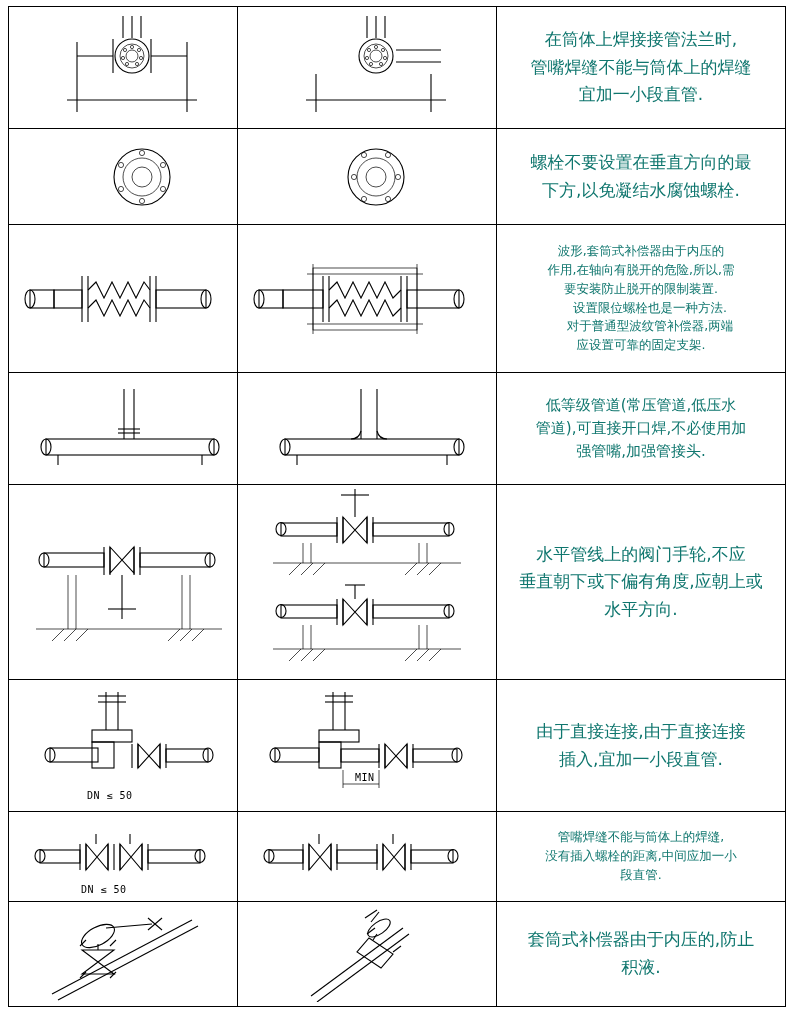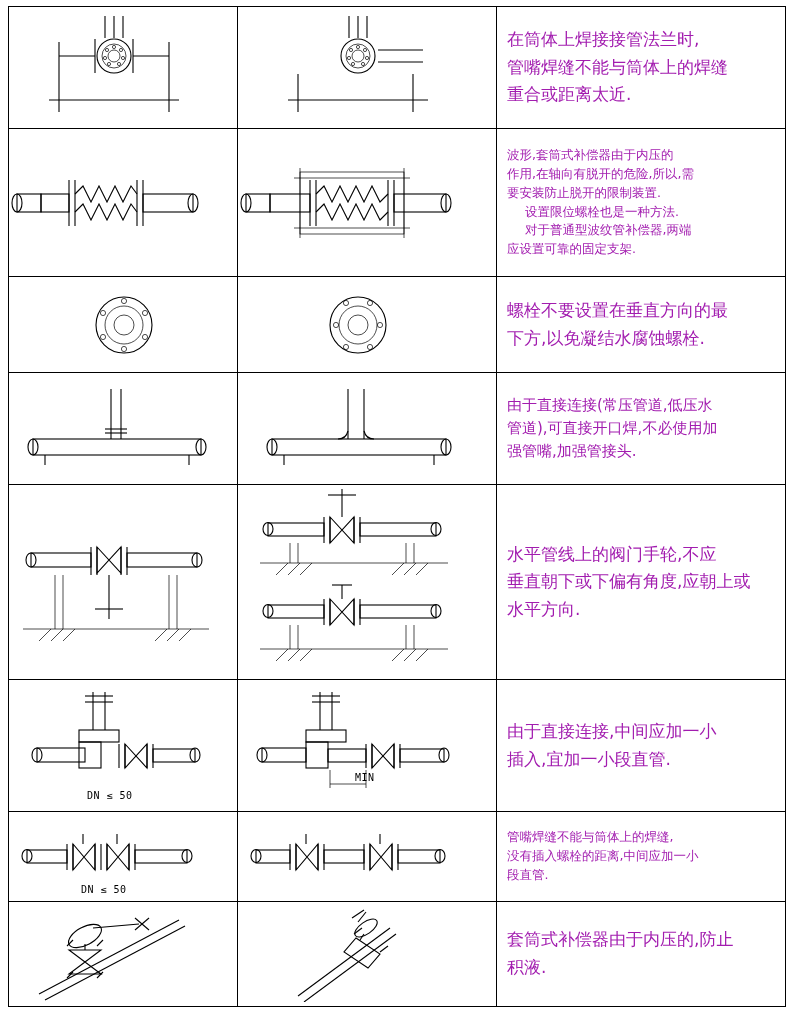--- a/index.html
+++ b/index.html
@@ -3,22 +3,22 @@
 <meta charset="utf-8">
 <style>
   html,body{margin:0;padding:0;background:#ffffff;}
   body{width:792px;height:1014px;font-family:"DejaVu Sans","Liberation Sans",sans-serif;}
   .sheet{width:792px;height:1014px;position:relative;box-sizing:border-box;padding:6px 8px 8px 8px;}
   table.grid{border-collapse:collapse;width:776px;height:1000px;table-layout:fixed;}
   table.grid td{border:1px solid #000;vertical-align:middle;padding:0;position:relative;}
   .c-wrong{width:228px;margin-left:12px;}
   .c-right{width:258px;}
   .c-note{width:288px;}
-  .cellwrap{width:100%;height:100%;display:flex;align-items:center;justify-content:flex-start;position:relative;overflow:hidden;}
-  .note{font-family:"DejaVu Sans","Liberation Sans",sans-serif;color:#a21caf;line-height:1.5;padding:6px 10px;text-align:left;}
+  .cellwrap{width:100%;height:100%;display:flex;align-items:center;justify-content:flex-end;position:relative;overflow:hidden;}
+  .note{font-family:"DejaVu Sans","Liberation Sans",sans-serif;color:#0f766e;line-height:1.5;padding:6px 10px;text-align:center;}
   .note .ln{display:block;white-space:nowrap;}
   .n-lg .ln{font-size:17px;line-height:1.62;}
   .n-md .ln{font-size:15px;line-height:1.55;}
   .n-sm .ln{font-size:12.5px;line-height:1.5;}
   .indent{padding-left:18px;}
   .caption{position:absolute;font-size:10px;font-family:"DejaVu Sans Mono","Liberation Mono",monospace;color:#000;letter-spacing:.5px;}
   svg{display:block;}
   .blk{stroke:#000;fill:none;stroke-width:1.1;}
   .thin{stroke:#000;fill:none;stroke-width:0.7;}
   .fillw{fill:#fff;stroke:#000;stroke-width:1.1;}
@@ -82,21 +82,64 @@
           <line class="blk" x1="60" y1="62" x2="60" y2="100"></line>
           <line class="blk" x1="175" y1="62" x2="175" y2="100"></line>
           <line class="blk" x1="50" y1="88" x2="190" y2="88"></line>
         </svg>
       </div>
     </td>
     <td class="c-note">
       <div class="note n-lg">
         <span class="ln">在筒体上焊接接管法兰时,</span>
         <span class="ln">管嘴焊缝不能与筒体上的焊缝</span>
-        <span class="ln">重合或距离太近.</span>
+        <span class="ln">宜加一小段直管.</span>
+      </div>
+    </td>
+  </tr>
+
+  <tr style="height:96px">
+    <td class="c-wrong">
+      <div class="cellwrap">
+        <svg width="210" height="88" viewBox="0 0 210 88">
+          <circle class="fillw" cx="115" cy="44" r="28"></circle>
+          <circle class="thin" cx="115" cy="44" r="19"></circle>
+          <circle class="thin" cx="115" cy="44" r="10"></circle>
+          <g class="thin">
+            <circle cx="115" cy="68" r="2.6"></circle>
+            <circle cx="136" cy="56" r="2.6"></circle>
+            <circle cx="136" cy="32" r="2.6"></circle>
+            <circle cx="115" cy="20" r="2.6"></circle>
+            <circle cx="94" cy="32" r="2.6"></circle>
+            <circle cx="94" cy="56" r="2.6"></circle>
+          </g>
+        </svg>
+      </div>
+    </td>
+    <td class="c-right">
+      <div class="cellwrap">
+        <svg width="240" height="88" viewBox="0 0 240 88">
+          <circle class="fillw" cx="120" cy="44" r="28"></circle>
+          <circle class="thin" cx="120" cy="44" r="19"></circle>
+          <circle class="thin" cx="120" cy="44" r="10"></circle>
+          <g class="thin">
+            <circle cx="108" cy="66" r="2.6"></circle>
+            <circle cx="132" cy="66" r="2.6"></circle>
+            <circle cx="142" cy="44" r="2.6"></circle>
+            <circle cx="132" cy="22" r="2.6"></circle>
+            <circle cx="108" cy="22" r="2.6"></circle>
+            <circle cx="98" cy="44" r="2.6"></circle>
+          </g>
+        </svg>
+      </div>
+    </td>
+    <td class="c-note">
+      <div class="note n-lg">
+        <span class="ln">螺栓不要设置在垂直方向的最</span>
+        <span class="ln">下方,以免凝结水腐蚀螺栓.</span>
       </div>
     </td>
   </tr>
 
   <tr style="height:148px">
     <td class="c-wrong">
       <div class="cellwrap">
         <svg width="215" height="130" viewBox="0 0 215 130">
           <g class="blk">
             <rect x="8" y="56" width="24" height="18"></rect>
@@ -145,63 +188,20 @@
         <span class="ln">波形,套筒式补偿器由于内压的</span>
         <span class="ln">作用,在轴向有脱开的危险,所以,需</span>
         <span class="ln">要安装防止脱开的限制装置.</span>
         <span class="ln indent">设置限位螺栓也是一种方法.</span>
         <span class="ln indent">对于普通型波纹管补偿器,两端</span>
         <span class="ln">应设置可靠的固定支架.</span>
       </div>
     </td>
   </tr>
 
-  <tr style="height:96px">
-    <td class="c-wrong">
-      <div class="cellwrap">
-        <svg width="210" height="88" viewBox="0 0 210 88">
-          <circle class="fillw" cx="115" cy="44" r="28"></circle>
-          <circle class="thin" cx="115" cy="44" r="19"></circle>
-          <circle class="thin" cx="115" cy="44" r="10"></circle>
-          <g class="thin">
-            <circle cx="115" cy="68" r="2.6"></circle>
-            <circle cx="136" cy="56" r="2.6"></circle>
-            <circle cx="136" cy="32" r="2.6"></circle>
-            <circle cx="115" cy="20" r="2.6"></circle>
-            <circle cx="94" cy="32" r="2.6"></circle>
-            <circle cx="94" cy="56" r="2.6"></circle>
-          </g>
-        </svg>
-      </div>
-    </td>
-    <td class="c-right">
-      <div class="cellwrap">
-        <svg width="240" height="88" viewBox="0 0 240 88">
-          <circle class="fillw" cx="120" cy="44" r="28"></circle>
-          <circle class="thin" cx="120" cy="44" r="19"></circle>
-          <circle class="thin" cx="120" cy="44" r="10"></circle>
-          <g class="thin">
-            <circle cx="108" cy="66" r="2.6"></circle>
-            <circle cx="132" cy="66" r="2.6"></circle>
-            <circle cx="142" cy="44" r="2.6"></circle>
-            <circle cx="132" cy="22" r="2.6"></circle>
-            <circle cx="108" cy="22" r="2.6"></circle>
-            <circle cx="98" cy="44" r="2.6"></circle>
-          </g>
-        </svg>
-      </div>
-    </td>
-    <td class="c-note">
-      <div class="note n-lg">
-        <span class="ln">螺栓不要设置在垂直方向的最</span>
-        <span class="ln">下方,以免凝结水腐蚀螺栓.</span>
-      </div>
-    </td>
-  </tr>
-
   <tr style="height:112px">
     <td class="c-wrong">
       <div class="cellwrap">
         <svg width="215" height="104" viewBox="0 0 215 104">
           <g class="blk">
             <line x1="102" y1="12" x2="102" y2="62"></line>
             <line x1="112" y1="12" x2="112" y2="62"></line>
             <line x1="96" y1="56" x2="118" y2="56"></line>
             <line x1="96" y1="52" x2="118" y2="52"></line>
             <rect x="24" y="62" width="168" height="16"></rect>
@@ -225,21 +225,21 @@
             <ellipse cx="34" cy="70" rx="5" ry="8"></ellipse>
             <ellipse cx="208" cy="70" rx="5" ry="8"></ellipse>
             <line x1="46" y1="78" x2="46" y2="88"></line>
             <line x1="196" y1="78" x2="196" y2="88"></line>
           </g>
         </svg>
       </div>
     </td>
     <td class="c-note">
       <div class="note n-md">
-        <span class="ln">由于直接连接(常压管道,低压水</span>
+        <span class="ln">低等级管道(常压管道,低压水</span>
         <span class="ln">管道),可直接开口焊,不必使用加</span>
         <span class="ln">强管嘴,加强管接头.</span>
       </div>
     </td>
   </tr>
 
   <tr style="height:195px">
     <td class="c-wrong">
       <div class="cellwrap">
         <svg width="215" height="186" viewBox="0 0 215 186">
@@ -391,21 +391,21 @@
             <line x1="92" y1="84" x2="92" y2="102"></line>
             <line x1="128" y1="84" x2="128" y2="102"></line>
             <line x1="92" y1="98" x2="128" y2="98"></line>
           </g>
         </svg>
         <div class="caption" style="left:117px;bottom:28px;">MIN</div>
       </div>
     </td>
     <td class="c-note">
       <div class="note n-lg">
-        <span class="ln">由于直接连接,中间应加一小</span>
+        <span class="ln">由于直接连接,由于直接连接</span>
         <span class="ln">插入,宜加一小段直管.</span>
       </div>
     </td>
   </tr>
 
   <tr style="height:90px">
     <td class="c-wrong">
       <div class="cellwrap">
         <svg width="215" height="66" viewBox="0 0 215 66">
           <g class="blk">

